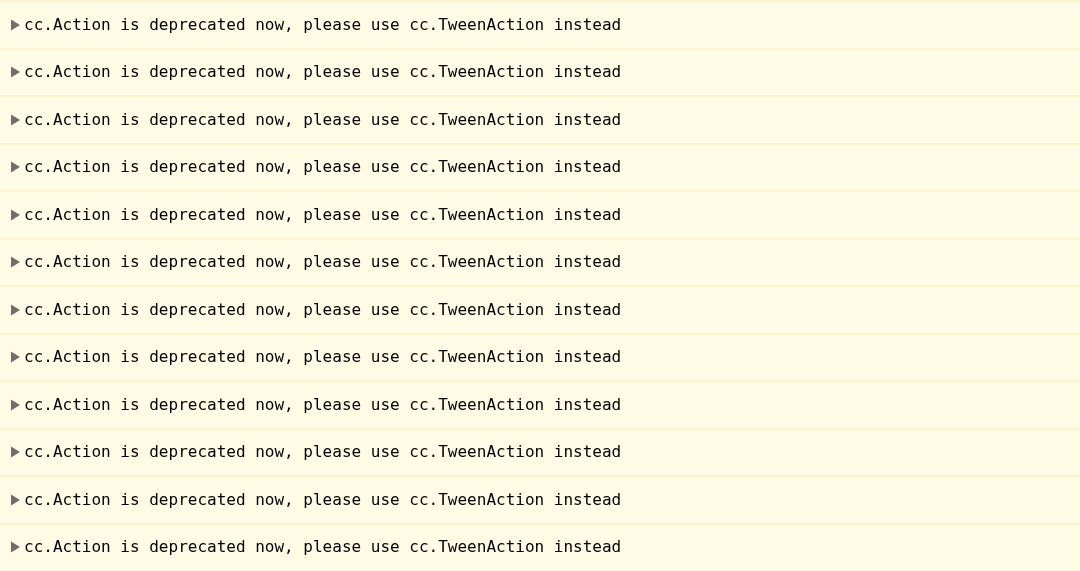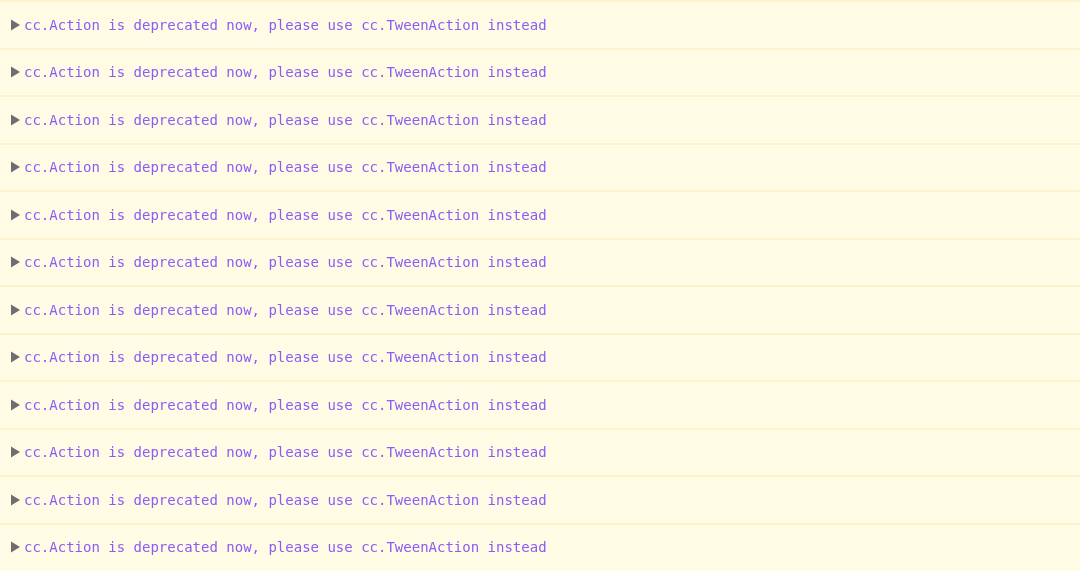--- a/index.html
+++ b/index.html
@@ -44,23 +44,23 @@
     position: relative;
     top: 0px;
     display: inline-block;
   }
   .disclosure-triangle svg {
     display: block;
   }
 
   .message-text {
     flex: 0 0 auto;
-    color: #8b5cf6;
+    color: #000000;
     font-family: "DejaVu Sans Mono", "Liberation Mono", monospace;
-    font-size: 14px;
+    font-size: 16px;
     line-height: 26px;
     letter-spacing: 0px;
     white-space: pre;
   }
 </style>
 </head>
 <body>
 
 <div id="console-panel">
 

